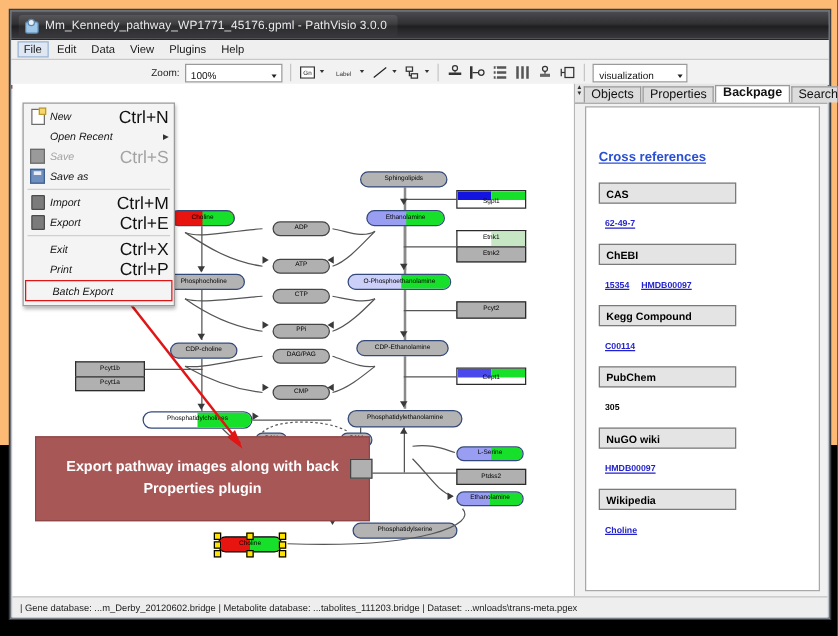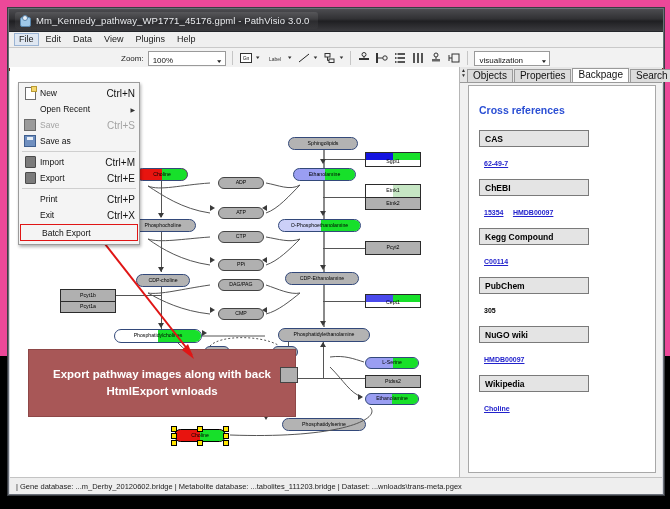--- a/index.html
+++ b/index.html
@@ -1,19 +1,19 @@
 <!DOCTYPE html>
 <html><head>
 <meta charset="utf-8">
 <style>
   html,body{margin:0;padding:0;background:#000;}
   body{width:670px;height:509px;overflow:hidden;
        font-family:"Liberation Sans",sans-serif;}
 
-  #root{position:relative;width:670px;height:356px;background:#ec4899;}
+  #root{position:relative;width:670px;height:356px;background:#fdba74;}
 
   
   .win-frame{position:absolute;left:8px;top:8px;width:654px;height:485px;
      background:#d9dbe0;border:1px solid #6a6f78;
      box-shadow:0 0 0 1px #3a3d42;}
   .titlebar{position:relative;height:22px;
      background:linear-gradient(to bottom,#4c4c50 0%,#313134 45%,#1f1f22 55%,#3a3a3e 100%);
      border-bottom:1px solid #23252a;}
   .title-inner{position:absolute;left:6px;top:3px;height:17px;display:flex;align-items:center;gap:5px;
      padding:0 8px 0 4px;border-radius:3px;
@@ -83,46 +83,46 @@
      color:#fff;font-size:11.5px;font-weight:bold;text-align:center;line-height:17px;padding:2px 6px;}
   .banner .hl{color:#7dd957;}
   .red-arrow{position:absolute;z-index:11;pointer-events:none;}
 
   
   .sidebar{width:202px;height:410px;background:#f1f1f1;position:relative;}
   .tabs{display:flex;align-items:flex-end;height:15px;padding-left:7px;
      background:#e6e6e6;border-bottom:1px solid #9a9a9a;}
   .tab{font-size:10px;color:#111;padding:1px 5px 1px;border:1px solid #9a9a9a;
      border-bottom:none;background:#dcdcdc;margin-right:1px;line-height:10px;}
-  .tab.sel{background:#fff;padding-bottom:2px;font-weight:normal;}
+  .tab.sel{background:#fff;padding-bottom:2px;font-weight:bold;}
   .tab-scroll{position:absolute;left:1px;top:1px;width:5px;height:13px;}
   .tab-scroll span{display:block;font-size:5px;line-height:5px;color:#333;text-align:center;}
 
   .bp{position:absolute;left:8px;top:18px;width:186px;height:386px;background:#fff;
      border:1px solid #a8a8a8;overflow:hidden;}
   .bp-inner{padding:10px 10px 0 10px;}
-  .bp-h1{font-size:10.5px;font-weight:bold;color:#2b4fd4;margin:8px 0 14px;}
+  .bp-h1{font-size:10.5px;font-weight:bold;color:#2b4fd4;margin:24px 0 14px;text-decoration:underline;}
   .xref-box{width:98px;border:1px solid #7a7a7a;background:#e4e4e4;
      font-size:8.5px;font-weight:bold;color:#000;padding:2.5px 5px;margin-bottom:5px;}
   .xref-val{font-size:7px;color:#2222cc;text-decoration:underline;margin:0 0 12px 5px;
      font-weight:bold;display:inline-block;}
   .xref-val.plain{color:#000;text-decoration:none;}
 
   
   .statusbar{position:absolute;left:1px;top:468px;width:652px;height:16px;
      background:#eeeeee;border-top:1px solid #c3c3c3;display:flex;align-items:center;}
   .status-text{font-size:7.5px;color:#222;padding-left:6px;white-space:nowrap;}
 
   
   .menu-pop{position:absolute;left:9px;top:73px;width:120px;background:#f4f4f4;
      border:1px solid #9b9b9b;z-index:40;box-shadow:1px 2px 3px rgba(0,0,0,.3);padding:2px 0;}
   .mrow{display:flex;align-items:center;height:16px;padding:0 4px;position:relative;}
   .mrow .mi{width:14px;height:13px;margin-right:3px;display:flex;align-items:center;justify-content:center;}
-  .mrow .mtext{font-size:8.5px;color:#111;flex:1;}
-  .mrow .maccel{font-size:10px;color:#111;}
+  .mrow .mtext{font-size:8.5px;color:#111;flex:1;font-style:italic;}
+  .mrow .maccel{font-size:14px;color:#111;}
   .mrow.disabled .mtext,.mrow.disabled .maccel{color:#a3a3a3;}
   .mrow .msub{font-size:6px;color:#333;}
   .msep{height:1px;background:#cfcfcf;margin:2px 3px;}
   .mrow.hl-red{border:1.5px solid #e01515;height:15px;margin:1px 1px;}
 
   
   .ic-new{width:9px;height:11px;background:#fff;border:1px solid #6d6d6d;position:relative;}
   .ic-new:after{content:"";position:absolute;right:-2px;top:-2px;width:4px;height:4px;background:#f5d76e;border:1px solid #b89a33;}
   .ic-open{width:11px;height:8px;background:#f0c040;border:1px solid #a8821d;border-radius:1px 2px 1px 1px;}
   .ic-save{width:10px;height:10px;background:#9a9a9a;border:1px solid #6a6a6a;}
@@ -438,21 +438,21 @@
           <div class="node gene" style="left:355px;top:308px;width:56px;height:13px;">
             <span class="lbl">Ptdss2</span>
             </div>
 
           <div style="position:absolute;left:270px;top:300px;width:16px;height:14px;background:#b0b0b0;border:1px solid #444;z-index:11;"></div>
 
           <div style="position:absolute;left:196px;top:297px;width:40px;height:8px;background:linear-gradient(to right,#1414e0 50%,#17e02a 50%);border:1px solid #333;z-index:9;"></div>
 
           <div class="banner">
             <div>Export pathway images along with back</div>
-            <div>HtmlExport wnloads</div>
+            <div>Properties plugin</div>
           </div>
 
           <svg class="red-arrow" width="450" height="410" style="left:0;top:0">
             <line x1="66" y1="140" x2="182" y2="288" stroke="#e01515" stroke-width="2"></line>
             <polygon points="184,292 172,283 178,277" fill="#e01515"></polygon>
           </svg>
 
         </div>
 
       </div>
@@ -542,27 +542,27 @@
       <div class="mrow">
         <span class="mi">
             <span class="ic-exp"></span>
           </span>
         <span class="mtext">Export</span>
         <span class="maccel">Ctrl+E</span>
       </div>
       <div class="msep"></div>
       <div class="mrow">
         <span class="mi"></span>
+        <span class="mtext">Exit</span>
+        <span class="maccel">Ctrl+X</span>
+      </div>
+      <div class="mrow">
+        <span class="mi"></span>
         <span class="mtext">Print</span>
         <span class="maccel">Ctrl+P</span>
-      </div>
-      <div class="mrow">
-        <span class="mi"></span>
-        <span class="mtext">Exit</span>
-        <span class="maccel">Ctrl+X</span>
       </div>
       <div class="mrow hl-red">
         <span class="mi"></span>
         <span class="mtext">Batch Export</span>
       </div>
     </div>
 
   </div>
 </div>
 

